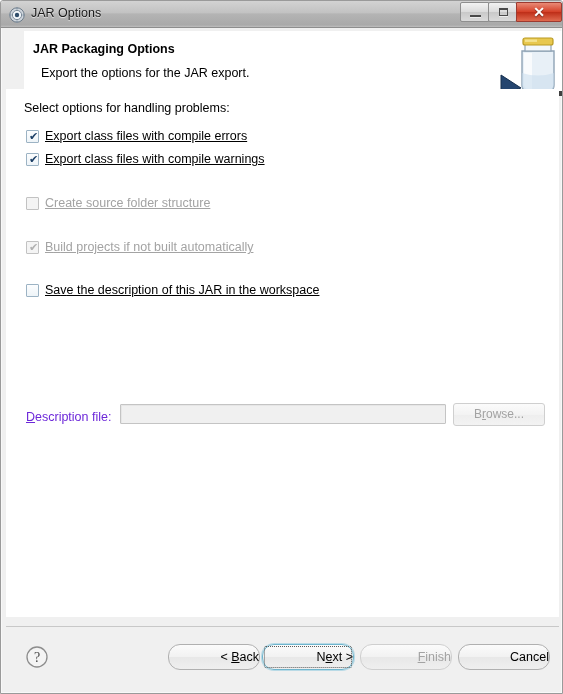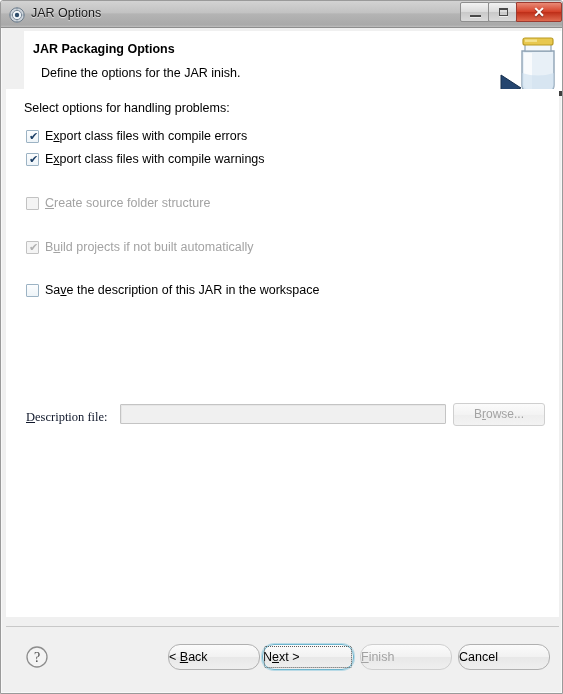--- a/index.html
+++ b/index.html
@@ -190,32 +190,32 @@
     color: #1d3f66;
     font-size: 11px;
     line-height: 13px;
     font-family: "DejaVu Sans", sans-serif;
   }
   .cbox.disabled .tick { color: #b0b0b0; }
 
   .check-label {
     font-size: 12.5px;
     color: #000000;
+    text-decoration: underline;
   }
   .check-label.disabled { color: #a3a3a3; }
   .mn { text-decoration: underline; }
 
   
   .descfile-label {
     position: absolute;
     left: 20px; top: 321px;
     font-size: 12.5px;
-    color: #0f172a;
-    white-space: nowrap;
-    font-family: Liberation Serif, serif;
+    color: #6d28d9;
+    white-space: nowrap;
   }
   .descfile-input {
     position: absolute;
     left: 114px; top: 315px;
     width: 326px; height: 20px;
     box-sizing: border-box;
     border: 1px solid #c4c4c4;
     background: #f0f0f0;
     border-radius: 1px;
     box-shadow: inset 1px 1px 0 rgba(0,0,0,0.04);
@@ -253,21 +253,21 @@
     position: absolute;
     top: 17px;
     height: 26px;
     box-sizing: border-box;
     border: 1px solid #b0b0b0;
     border-radius: 12px;
     background: linear-gradient(180deg, #fbfbfb 0%, #f2f2f2 48%, #e8e8e8 52%, #efefef 100%);
     font-size: 12.5px;
     color: #000000;
     line-height: 24px;
-    text-align: left;
+    text-align: right;
     white-space: nowrap;
   }
   .btn.back   { left: 162px; width: 92px; }
   .btn.next   {
     left: 256px; width: 92px;
     border: 1px solid #6fb5cd;
     box-shadow: 0 0 0 1px rgba(140,200,222,0.55);
   }
   .btn.next .focus-ring {
     position: absolute;
@@ -310,21 +310,21 @@
         <span class="glyph-max"></span>
       </div>
       <div class="winbtn close">
         <span class="glyph-close">✕</span>
       </div>
     </div>
   </div>
 
   <div class="header">
     <div class="header-title">JAR Packaging Options</div>
-    <div class="header-desc">Define the options for the JAR inish.</div>
+    <div class="header-desc">Export the options for the JAR export.</div>
 
     <svg class="header-art" viewBox="0 0 84 64">
 
       <path d="M14 63 L14 44 L34 57 Z" fill="#24456f"></path>
       <path d="M14 63 L14 44 L34 57 Z" fill="none" stroke="#16304f" stroke-width="1"></path>
 
       <path d="M35 20 L35 54 Q35 60 41 60 L61 60 Q67 60 67 54 L67 20 Z" fill="#e8f0f7" stroke="#8fa3b5" stroke-width="1.4"></path>
       <path d="M37 22 L37 53 Q37 58 42 58 L45 58 L45 22 Z" fill="#ffffff" opacity="0.75"></path>
       <path d="M35 42 Q51 47 67 42 L67 54 Q67 60 61 60 L41 60 Q35 60 35 54 Z" fill="#c9dcec" opacity="0.55"></path>
 

